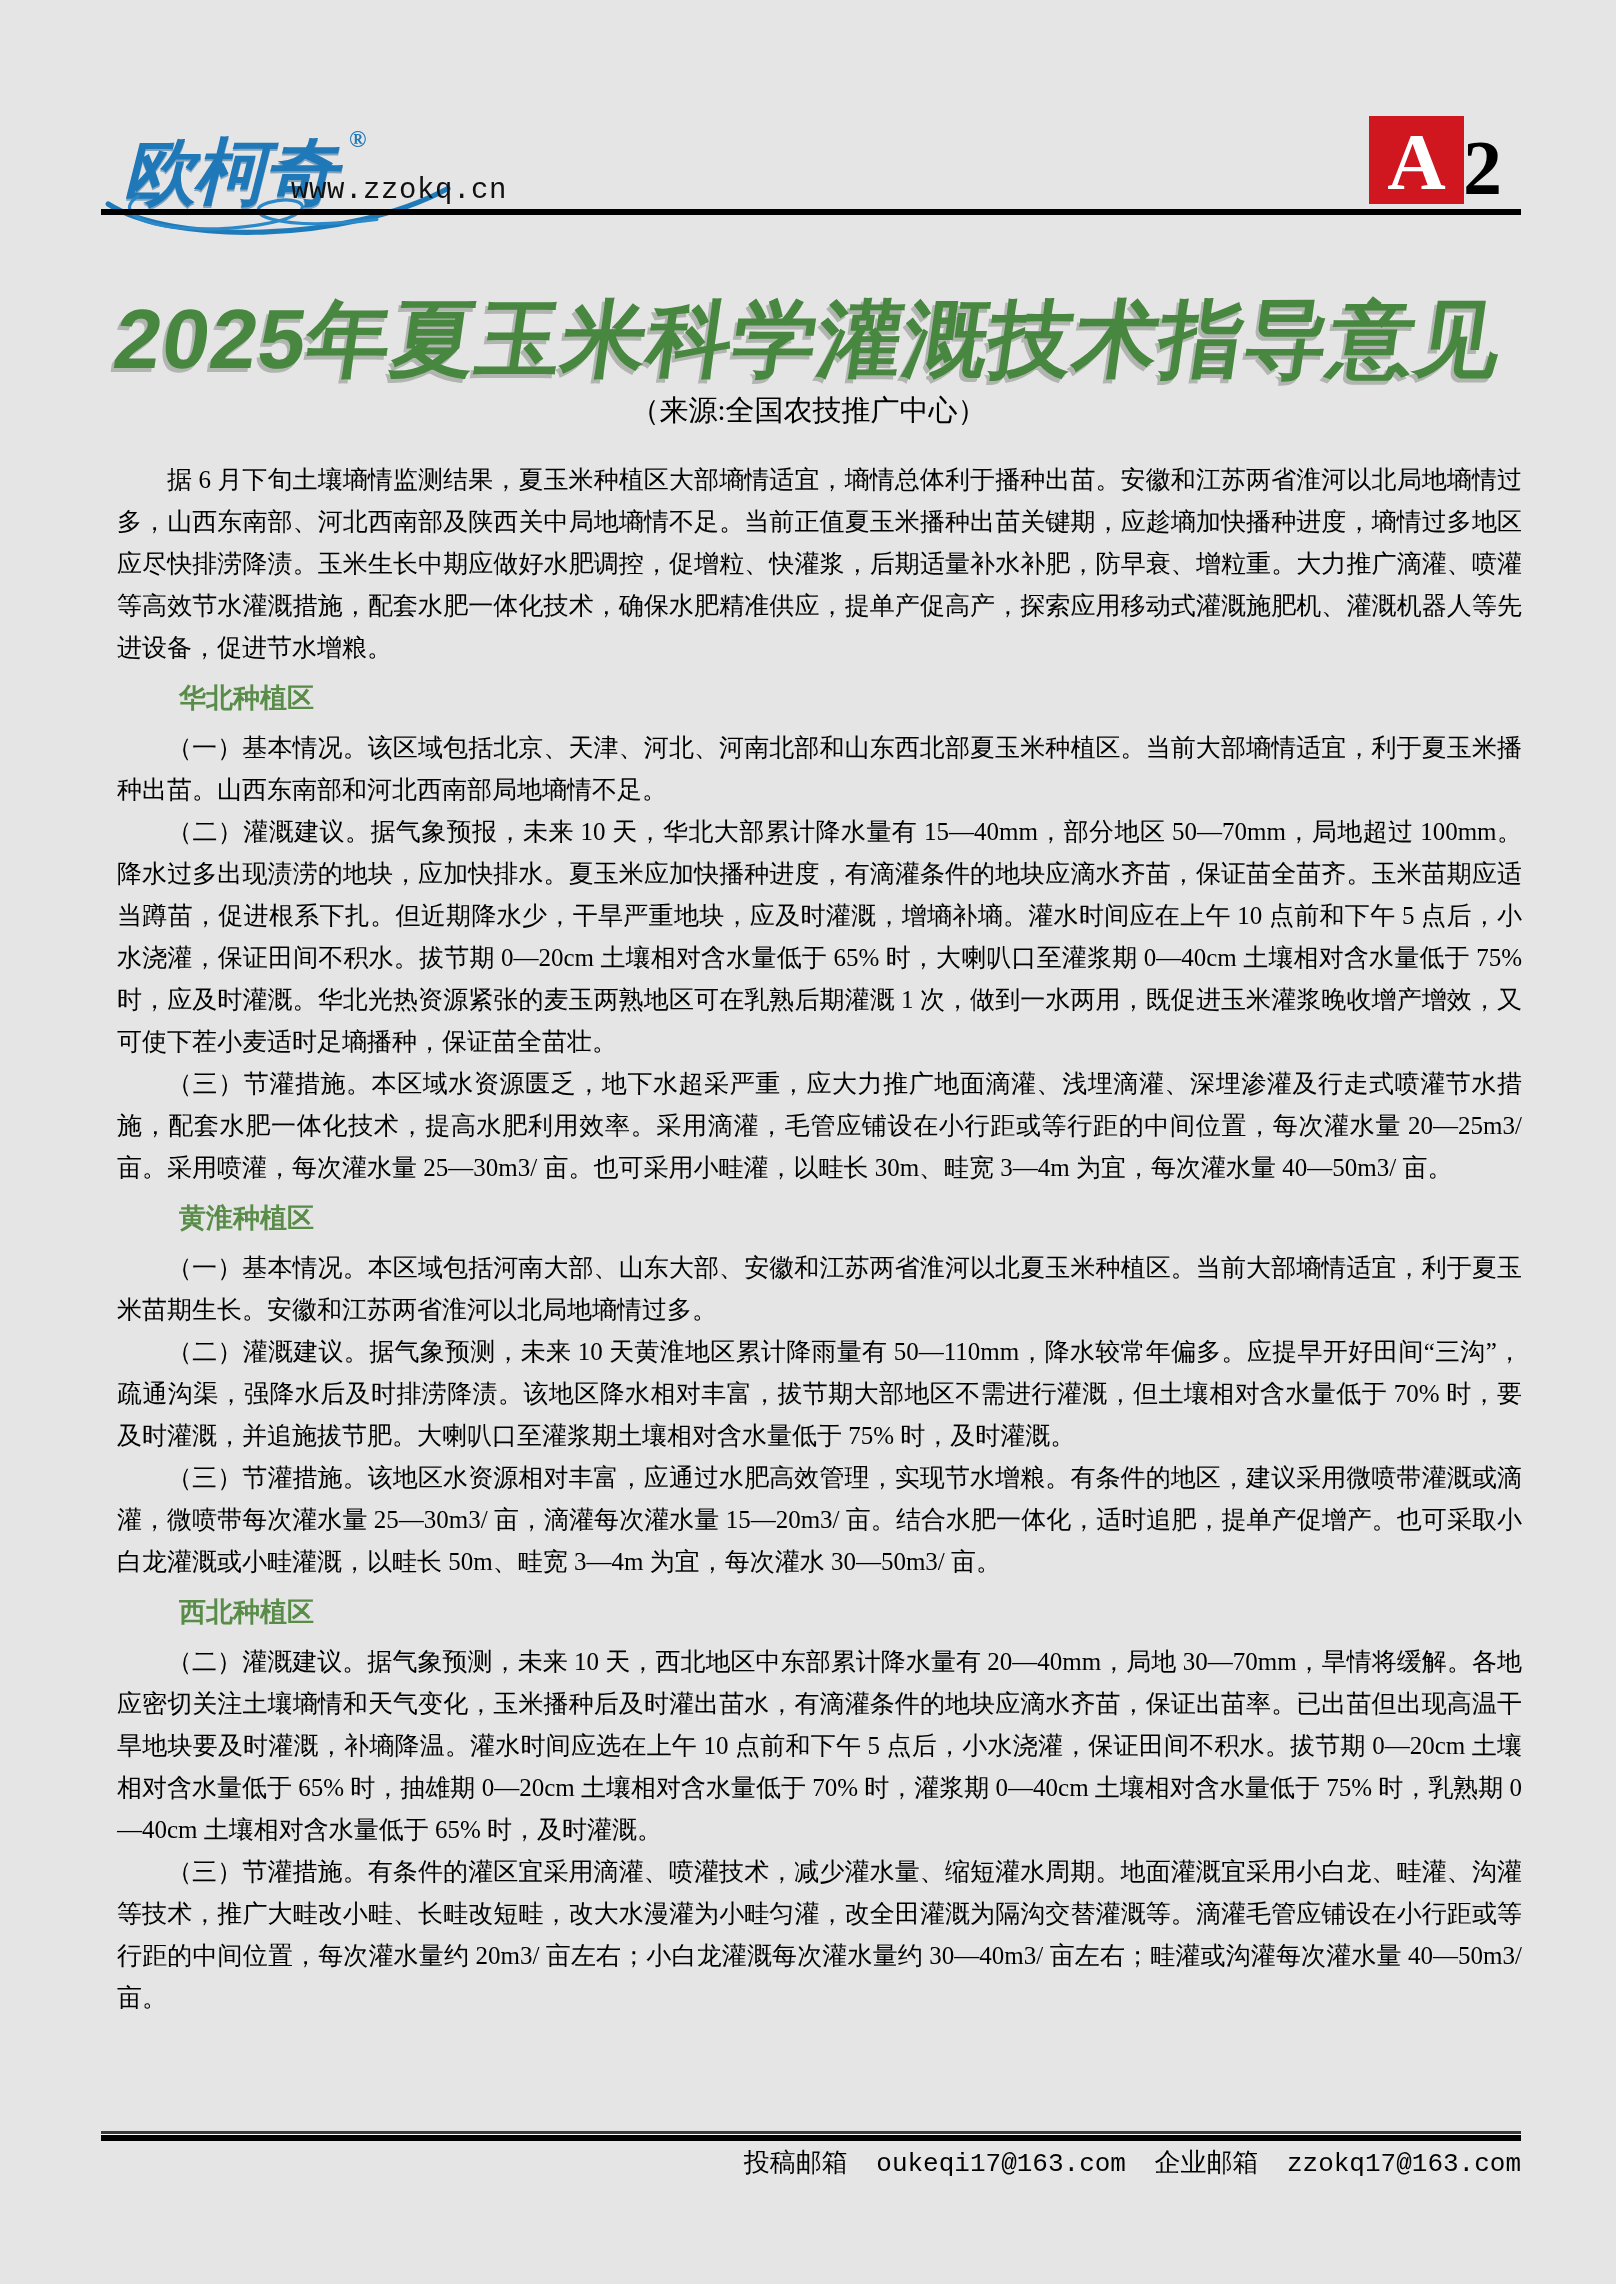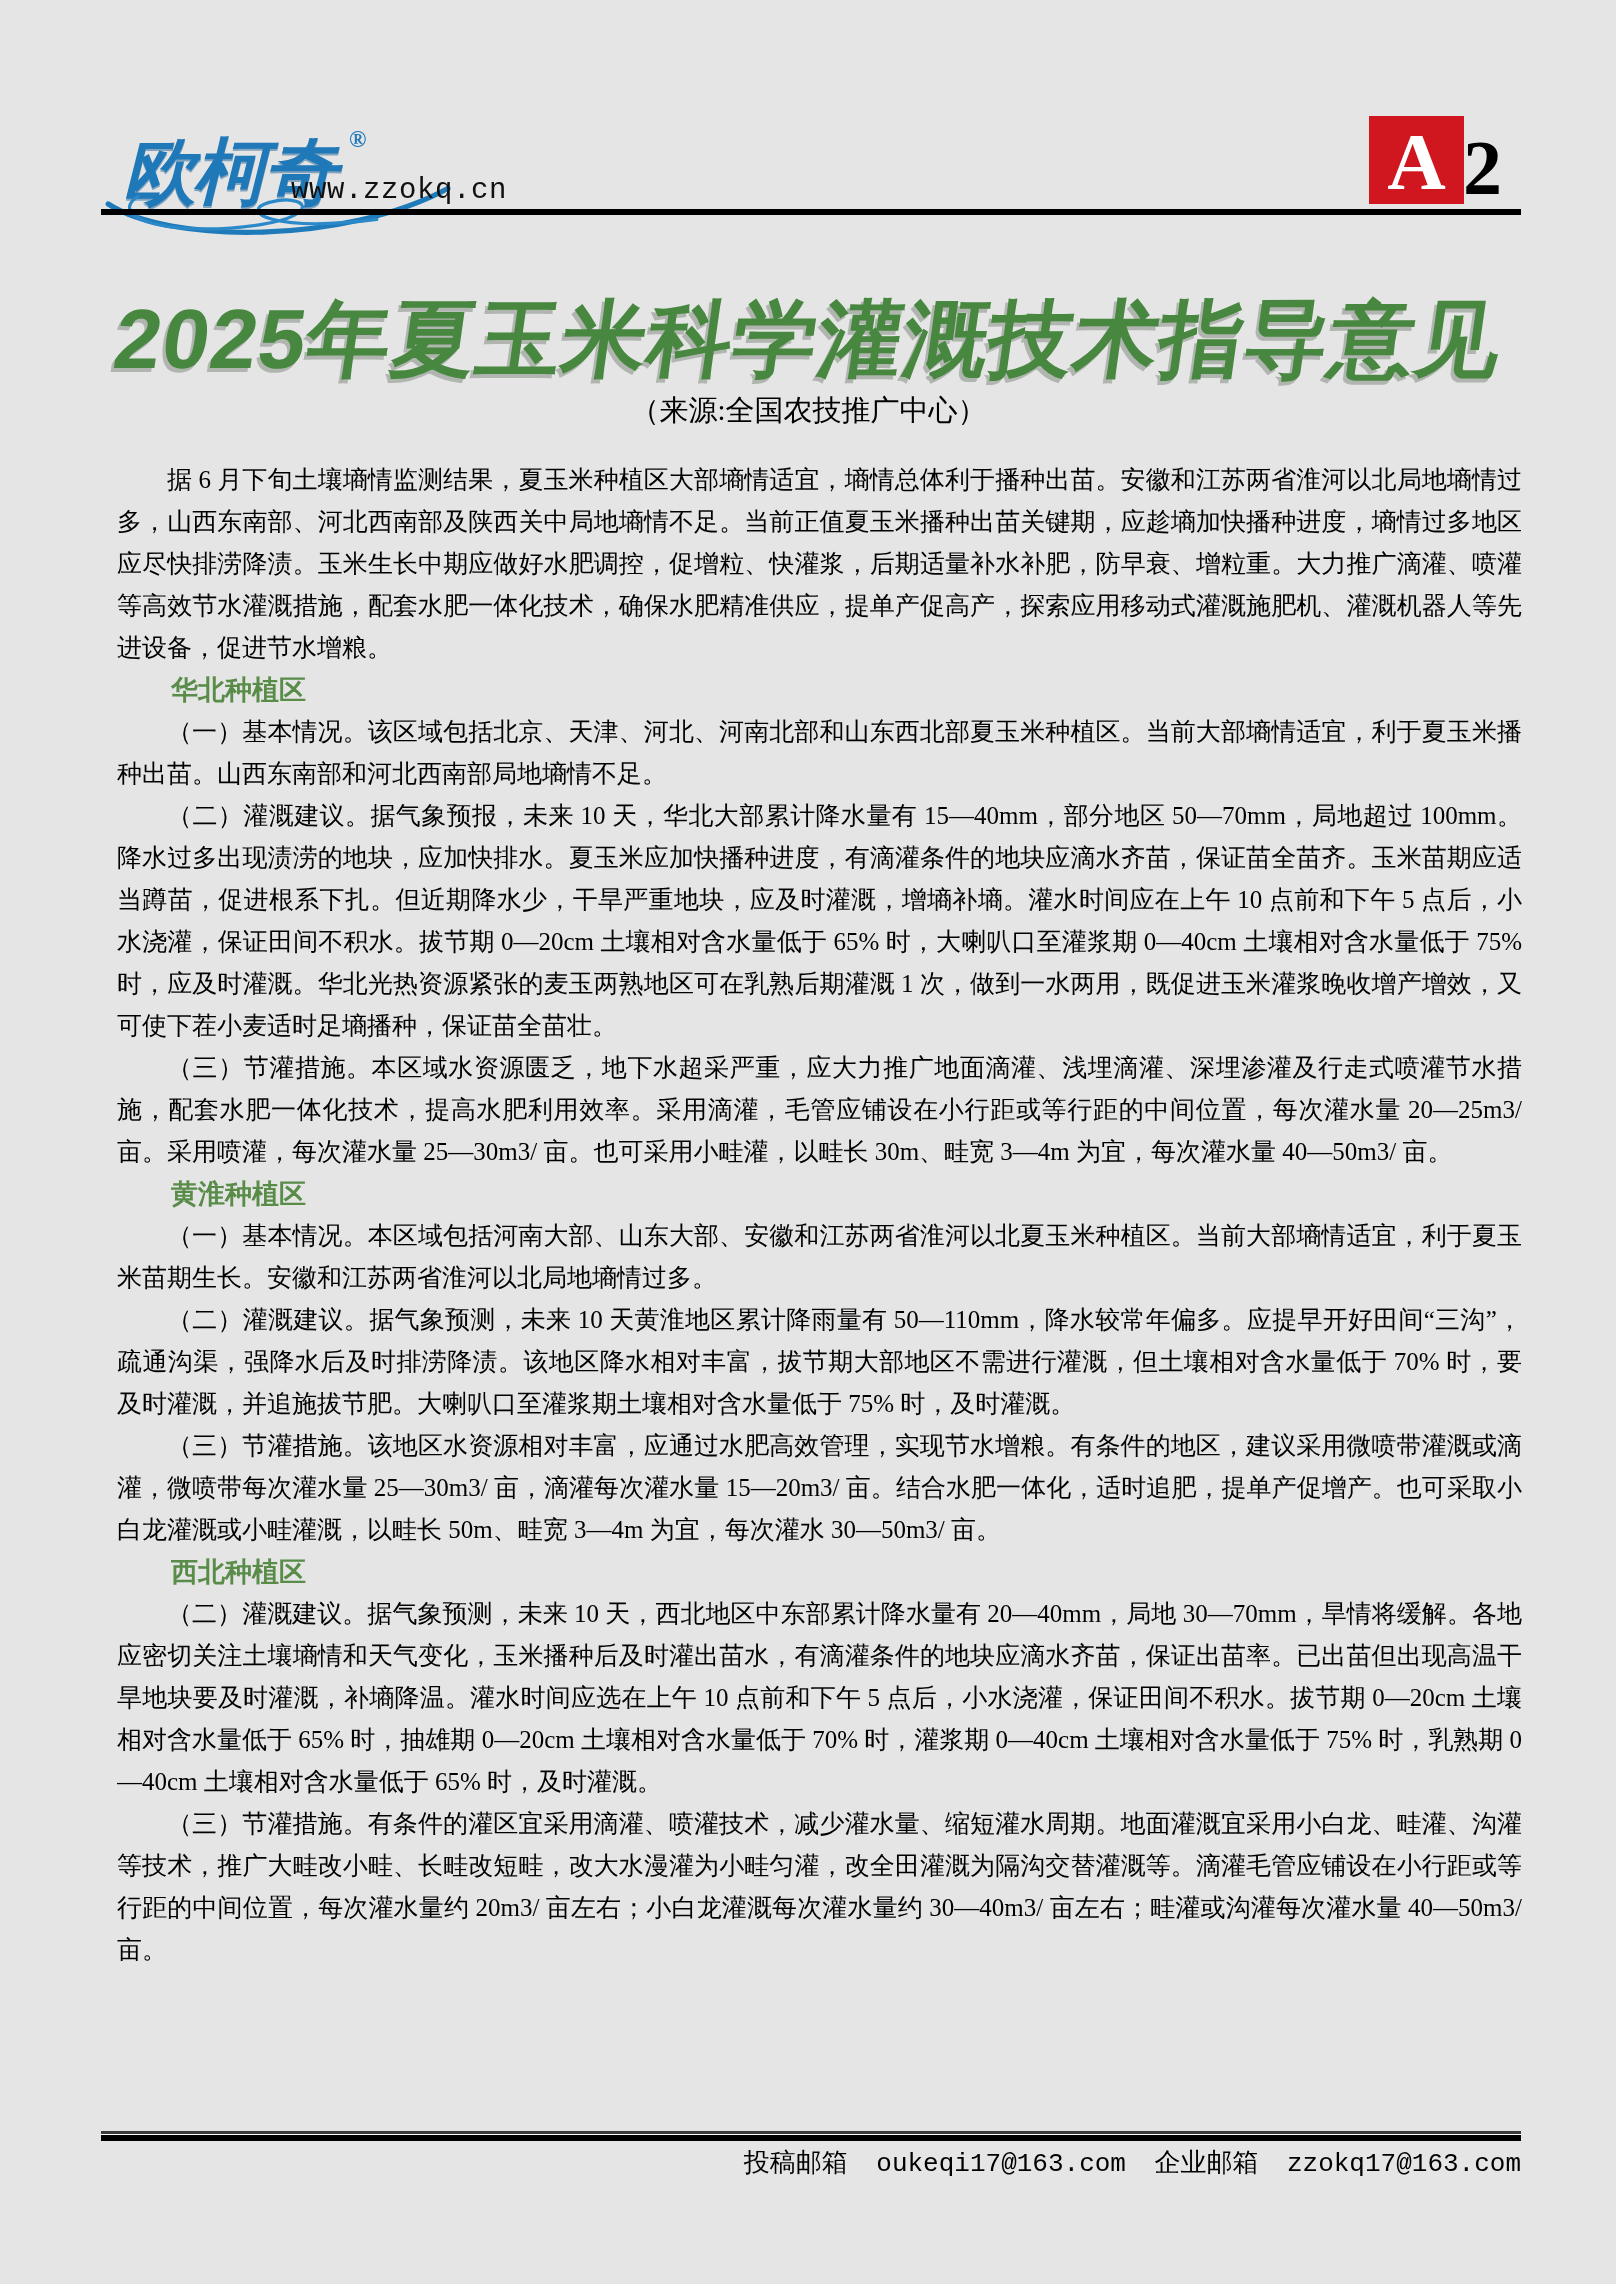--- a/index.html
+++ b/index.html
@@ -78,21 +78,21 @@
   }
   
   .body {
     position: absolute; left: 117px; top: 459px; width: 1405px; height: 1665px;
     overflow: hidden;
     font-size: 25px; line-height: 42px;
     text-align: justify;
   }
   .body-para { margin: 0; text-indent: 2em; }
   .section-heading {
-    margin: 0; text-indent: 2em;
+    margin: 8px; text-indent: 2em;
     font-family: "Liberation Sans", "DejaVu Sans", sans-serif;
     font-size: 27px; line-height: 42px; font-weight: bold;
     color: var(--heading-green, #588c48);
     text-align: left;
   }
   
   .footer-rule {
     position: absolute; left: 101px; right: 96px; top: 2131px; height: 9.7px;
     background: linear-gradient(180deg, #3a3a3a 0 2.6px, #ffffff 2.6px 3.9px, #000 3.9px 9.7px);
   }

